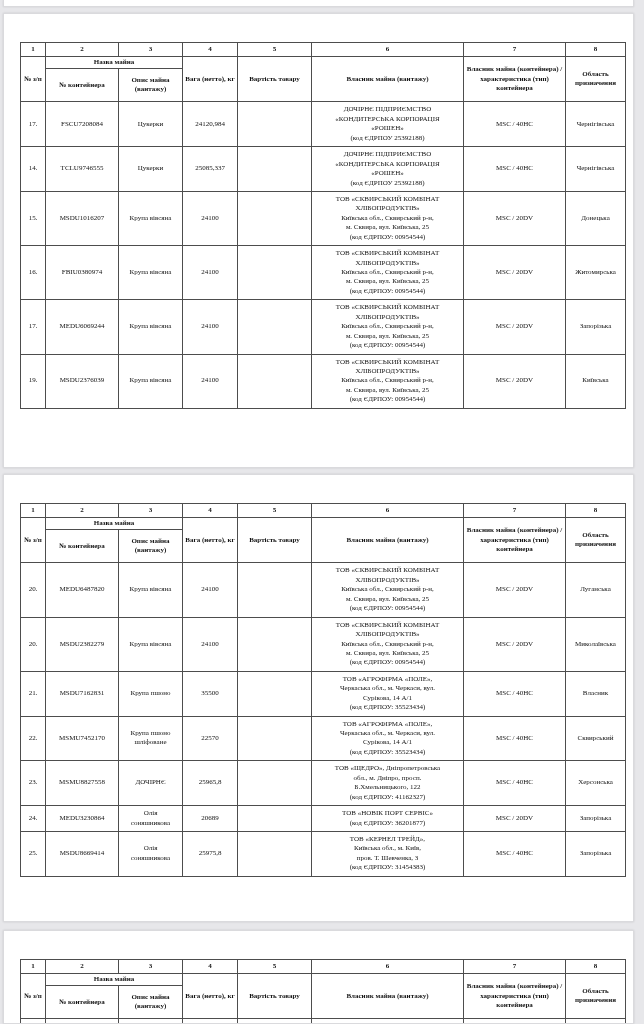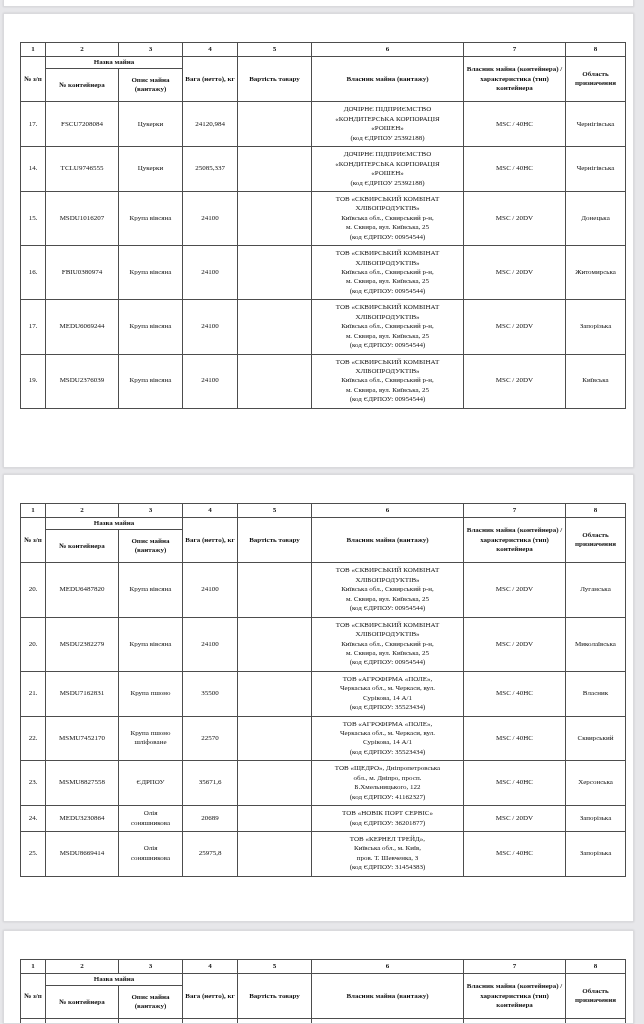--- a/index.html
+++ b/index.html
@@ -283,22 +283,22 @@
             <td class="multiline">ТОВ «АГРОФІРМА «ПОЛЕ»,
 Черкаська обл., м. Черкаси, вул.
 Сурікова, 14 А/1
 (код ЄДРПОУ: 35523434)</td>
             <td>MSC / 40HC</td>
             <td>Сквирський</td>
           </tr>
           <tr>
             <td>23.</td>
             <td>MSMU8827558</td>
-            <td class="multiline">ЄДРПОУ</td>
-            <td>35671,6</td>
+            <td class="multiline">ДОЧІРНЄ</td>
+            <td>25965,8</td>
             <td></td>
             <td class="multiline">ТОВ «ЩЕДРО», Дніпропетровська
 обл., м. Дніпро, просп.
 Б.Хмельницького, 122
 (код ЄДРПОУ: 41162327)</td>
             <td>MSC / 40HC</td>
             <td>Херсонська</td>
           </tr>
           <tr>
             <td>24.</td>

